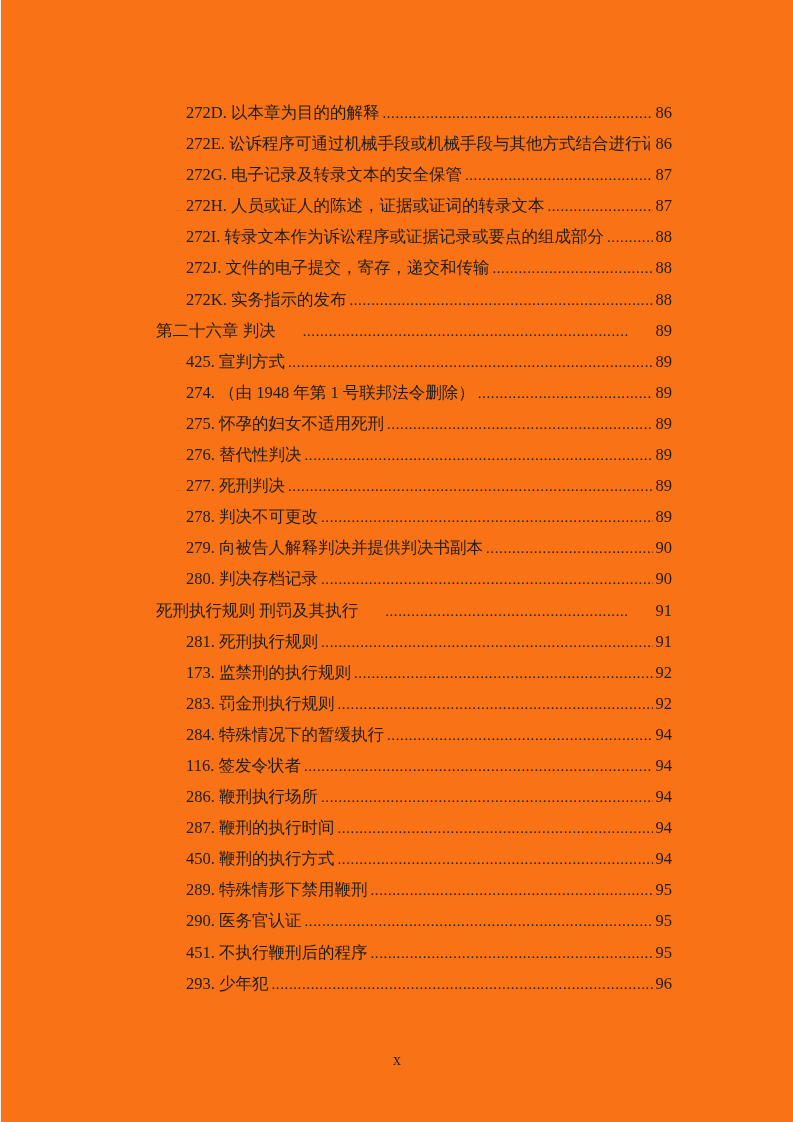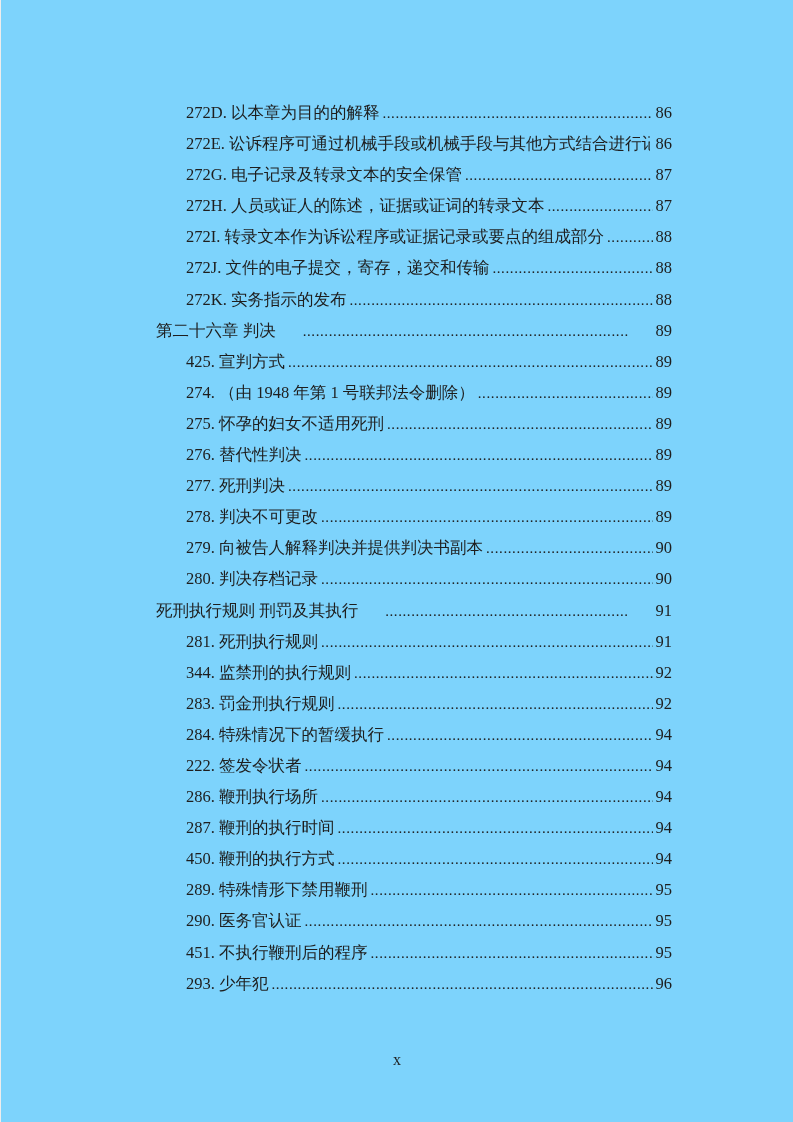--- a/index.html
+++ b/index.html
@@ -4,21 +4,21 @@
 <style>
   html, body {
     margin: 0;
     padding: 0;
     background: #ffffff;
   }
   .page {
     position: relative;
     width: 793px;
     height: 1122px;
-    background: #7dd3fc;
+    background: #f97316;
     overflow: hidden;
     font-family: "Liberation Serif", "DejaVu Serif", serif;
     color: #1e1e1e;
     border-left: 1px solid #ededed;
     box-sizing: border-box;
   }
   .toc {
     position: absolute;
     top: 97px;
     left: 0;
@@ -156,36 +156,36 @@
         <span class="toc-label">死刑执行规则 刑罚及其执行</span>
         <span class="toc-leader"></span>
         <span class="toc-page">91</span>
       </div>
       <div class="toc-row section">
         <span class="toc-label">281. 死刑执行规则</span>
         <span class="toc-leader"></span>
         <span class="toc-page">91</span>
       </div>
       <div class="toc-row section">
-        <span class="toc-label">344. 监禁刑的执行规则</span>
+        <span class="toc-label">173. 监禁刑的执行规则</span>
         <span class="toc-leader"></span>
         <span class="toc-page">92</span>
       </div>
       <div class="toc-row section">
         <span class="toc-label">283. 罚金刑执行规则</span>
         <span class="toc-leader"></span>
         <span class="toc-page">92</span>
       </div>
       <div class="toc-row section">
         <span class="toc-label">284. 特殊情况下的暂缓执行</span>
         <span class="toc-leader"></span>
         <span class="toc-page">94</span>
       </div>
       <div class="toc-row section">
-        <span class="toc-label">222. 签发令状者</span>
+        <span class="toc-label">116. 签发令状者</span>
         <span class="toc-leader"></span>
         <span class="toc-page">94</span>
       </div>
       <div class="toc-row section">
         <span class="toc-label">286. 鞭刑执行场所</span>
         <span class="toc-leader"></span>
         <span class="toc-page">94</span>
       </div>
       <div class="toc-row section">
         <span class="toc-label">287. 鞭刑的执行时间</span>

